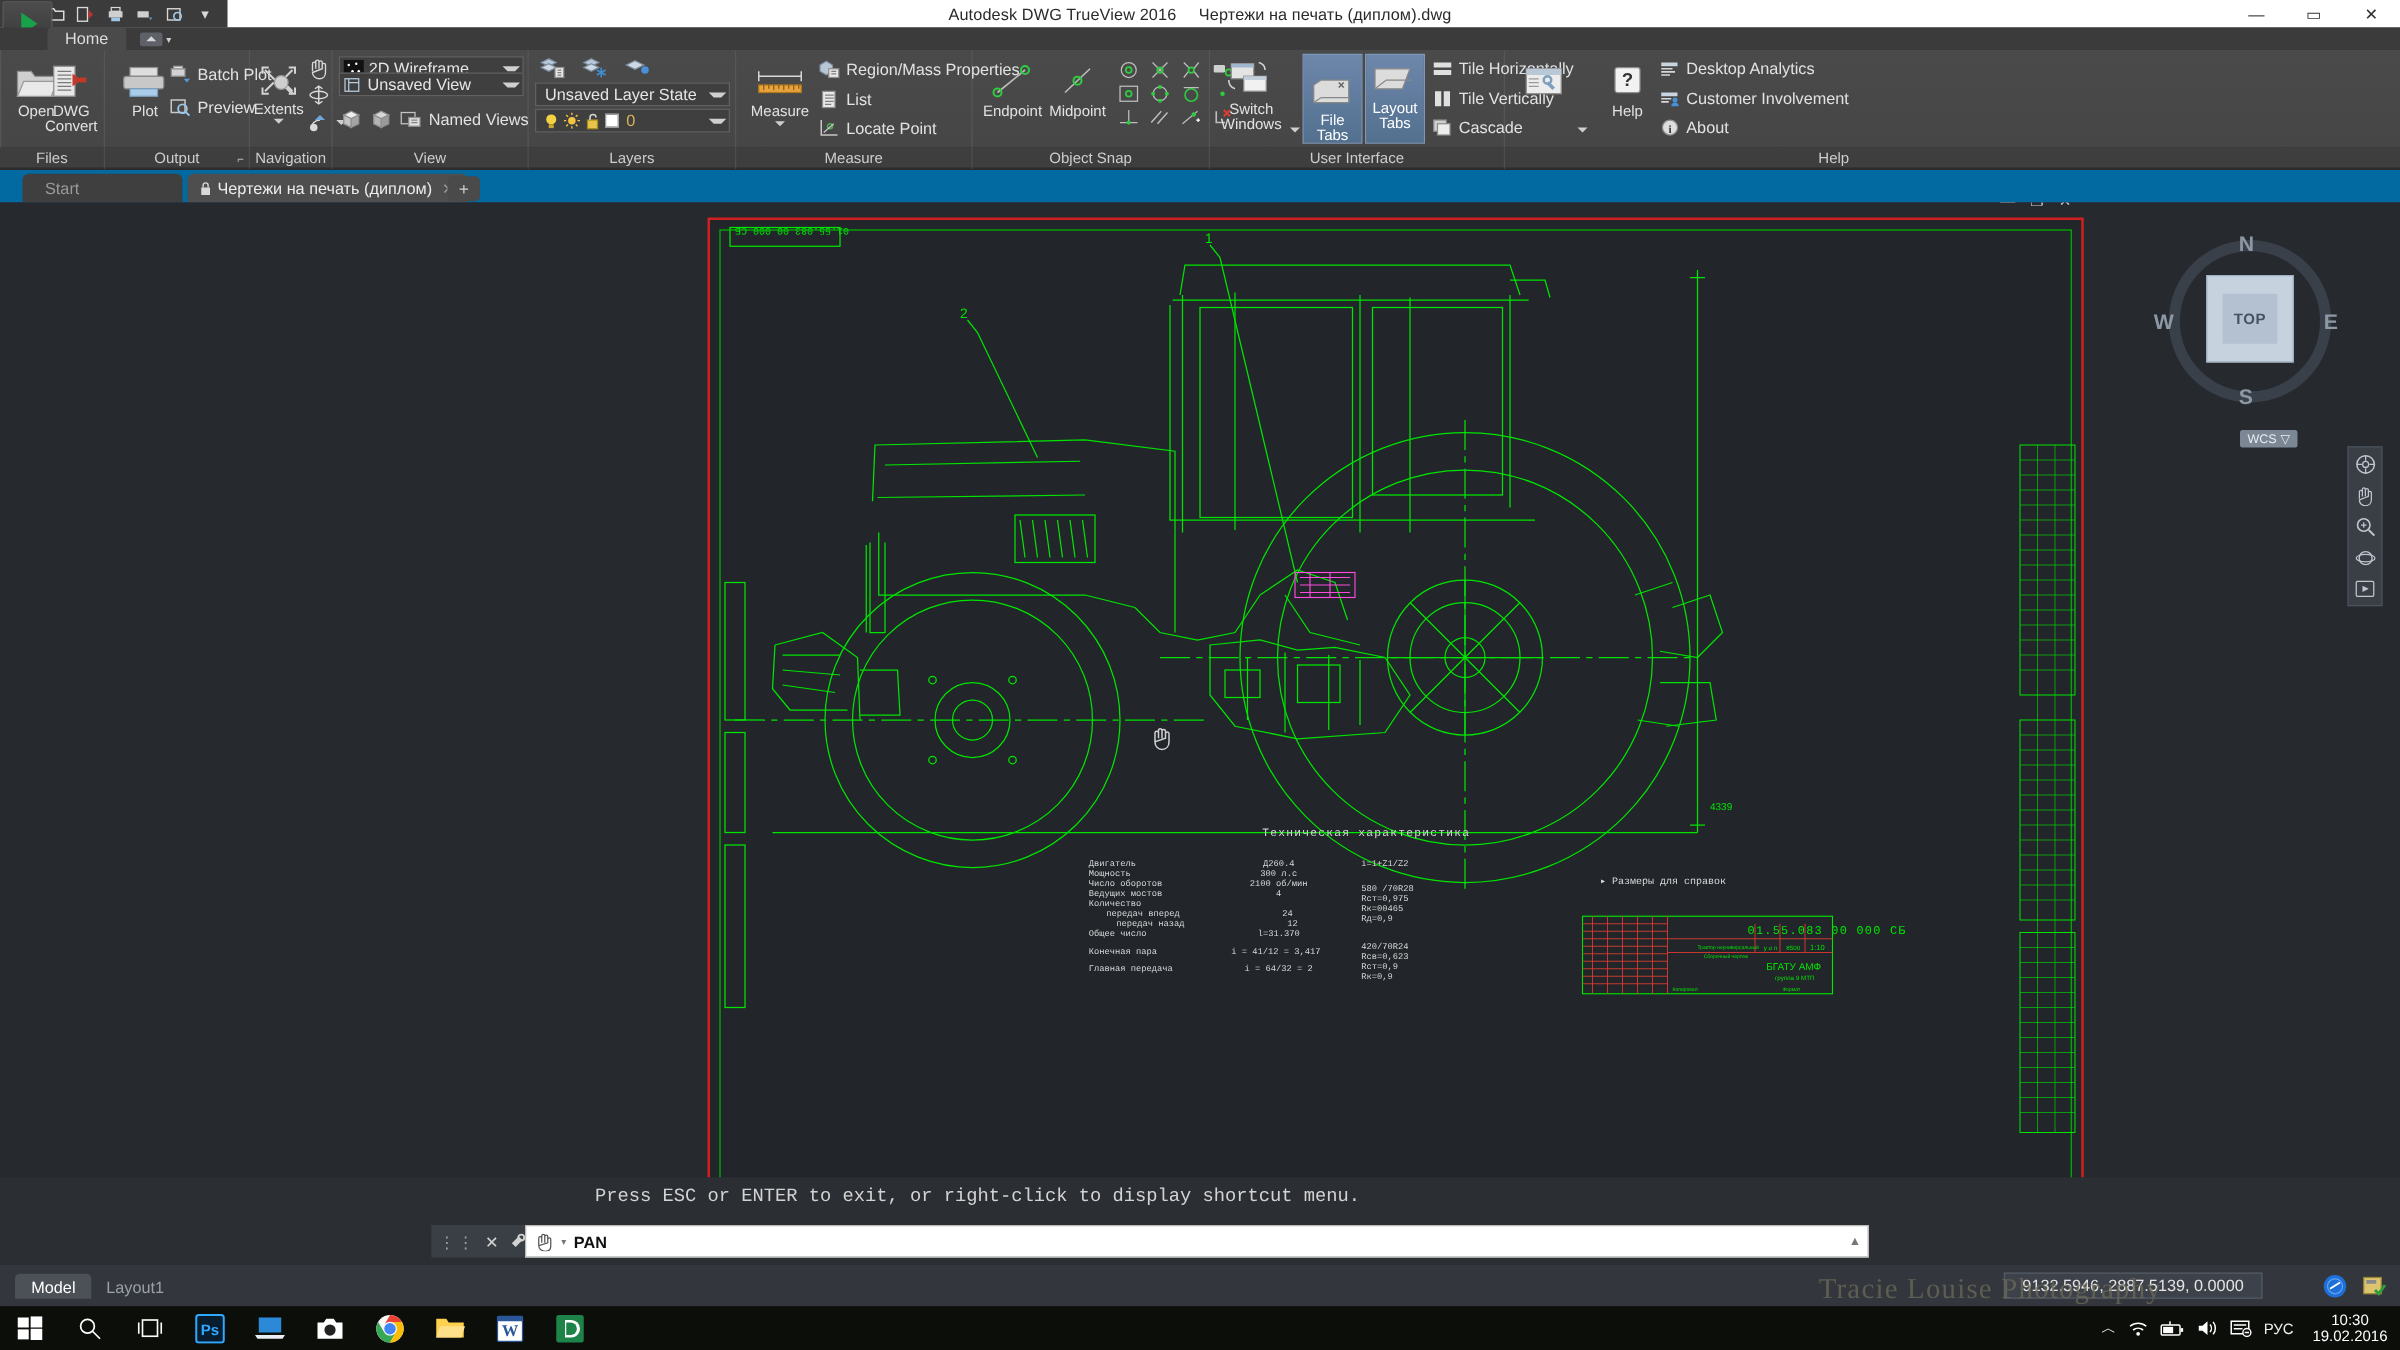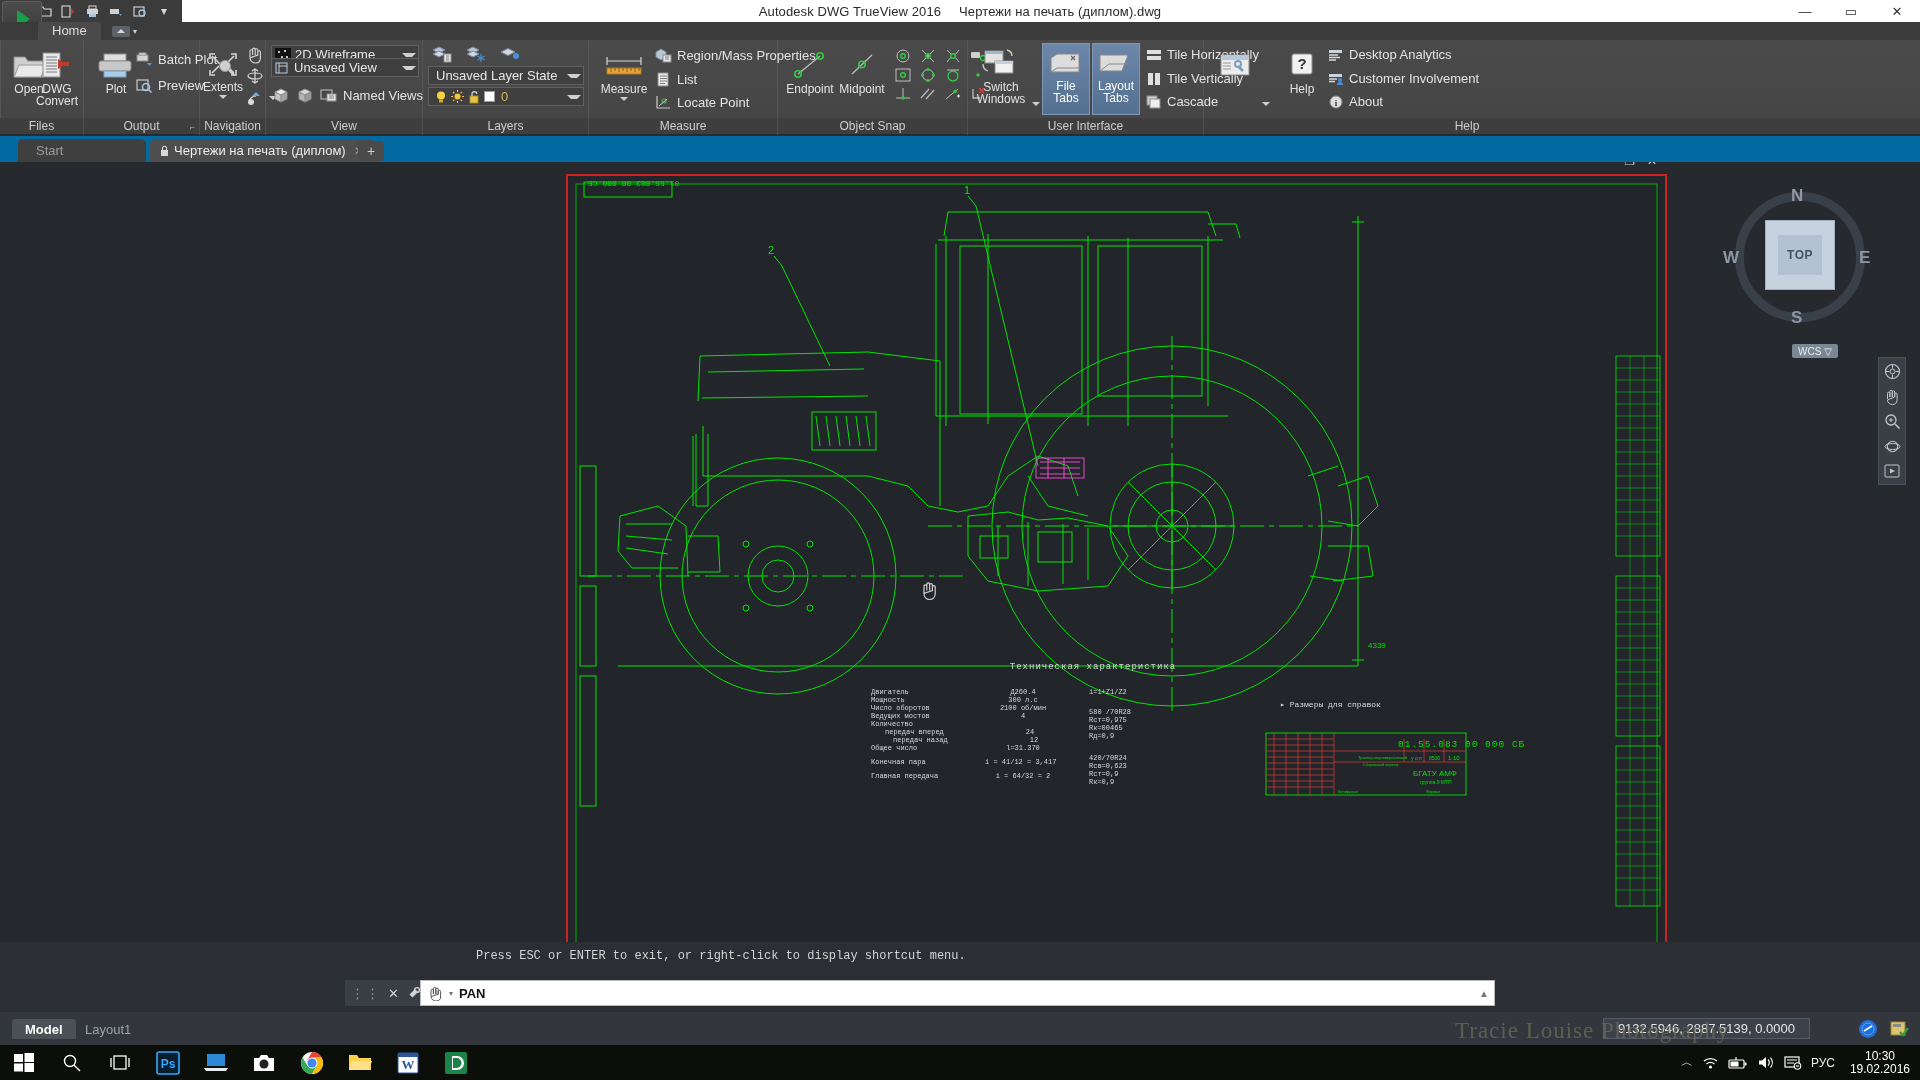--- a/index.html
+++ b/index.html
@@ -124,36 +124,36 @@
   
   #navbar { position:absolute; right:14px; top:195px; width:28px; background:#3a3f46;
      border:1px solid #4b525b; padding:4px 0; display:flex; flex-direction:column;
      align-items:center; gap:7px;}
   #navbar .nb { width:20px; height:18px; display:flex; align-items:center; justify-content:center;
      color:#c0c6cf; font-size:12px;}
 
   
   #cmdzone { position:absolute; left:0; top:942px; width:1920px; height:70px; background:#2b2e33;}
   #cmdhist { position:absolute; left:476px; top:7px; font-family:"Liberation Mono", monospace;
-     font-size:12px; color:#d3d3d3;}
+     font-size:15px; color:#d3d3d3;}
   #cmdline { position:absolute; left:420px; top:980px; width:1075px; height:26px;
      background:#fff; border:1px solid #b9b9b9; display:flex; align-items:center; }
   #cmdline .ph { margin-left:6px; display:flex; align-items:center; gap:5px; }
   #cmdline .val { font-size:13px; color:#111; font-weight:bold; margin-left:6px;
      font-family:"Liberation Sans", sans-serif;}
   #cmdline .rt { position:absolute; right:5px; color:#777; font-size:10px;}
   #cmdgrip { position:absolute; left:345px; top:980px; width:76px; height:26px;
      background:#3a3f45; display:flex; align-items:center; gap:7px; padding-left:6px;
      color:#d2d2d2; font-size:13px; }
 
   
   #statusbar { position:absolute; left:0; top:1012px; width:1920px; height:33px; background:#33373d;}
   .laytab { position:absolute; top:7px; height:20px; padding:0 13px; font-size:13px;
      display:flex; align-items:center; border-top-left-radius:4px; border-top-right-radius:4px;}
-  .laytab.active { background:#4c5158; color:#fff; font-weight:bold;}
+  .laytab.active { background:#4c5158; color:#fff; font-weight:normal;}
   .laytab.inactive { color:#9aa0a8; }
   #coords { position:absolute; right:110px; top:6px; height:21px; min-width:200px;
      background:#3d424a; border:1px solid #545b64; display:flex; align-items:center;
      justify-content:center; padding:0 14px; font-size:13px; color:#e4e4e4;}
   #st-icons { position:absolute; right:10px; top:5px; display:flex; gap:8px; align-items:center;}
   #st-icons .si { width:23px; height:23px; display:flex; align-items:center; justify-content:center;}
 
   
   #taskbar { position:absolute; left:0; top:1045px; width:1920px; height:35px;
      background:rgba(10,12,8,0.93); display:flex; align-items:center; }
@@ -602,21 +602,21 @@
             <rect x="14" y="13" width="18" height="12" fill="#f1f1f1" stroke="#8b8b8b"></rect>
             <rect x="14" y="13" width="18" height="3" fill="#c3cfda"></rect>
             <path d="M26 2c4 1 5 3 5 6" fill="none" stroke="#cfcfcf" stroke-width="1.3"></path>
             <path d="M2 16c0 4 2 6 5 7" fill="none" stroke="#cfcfcf" stroke-width="1.3"></path>
           </svg>
       </div>
       <div class="cap"><span>Switch</span><br><span>Windows</span></div>
     </div>
     <div class="caret-dn" style="position:absolute;left:64px;top:62px"></div>
 
-    <div class="togbtn" style="left:74px;top:3px;width:48px;height:72px;padding-top:6px">
+    <div class="togbtn" style="left:74px;top:3px;width:48px;height:72px;padding-top:16px">
       <span>
         <svg width="38" height="28" viewBox="0 0 38 28">
             <path d="M4 22V8l6-4h22v18z" fill="#dcdcdc" stroke="#888"></path>
             <path d="M4 22l6-4h22" fill="none" stroke="#888"></path>
             <path d="M24 6l4 4M28 6l-4 4" stroke="#666" stroke-width="1.2"></path>
           </svg>
       </span>
       <span class="cap" style="margin-top:2px">File Tabs</span>
     </div>
 

